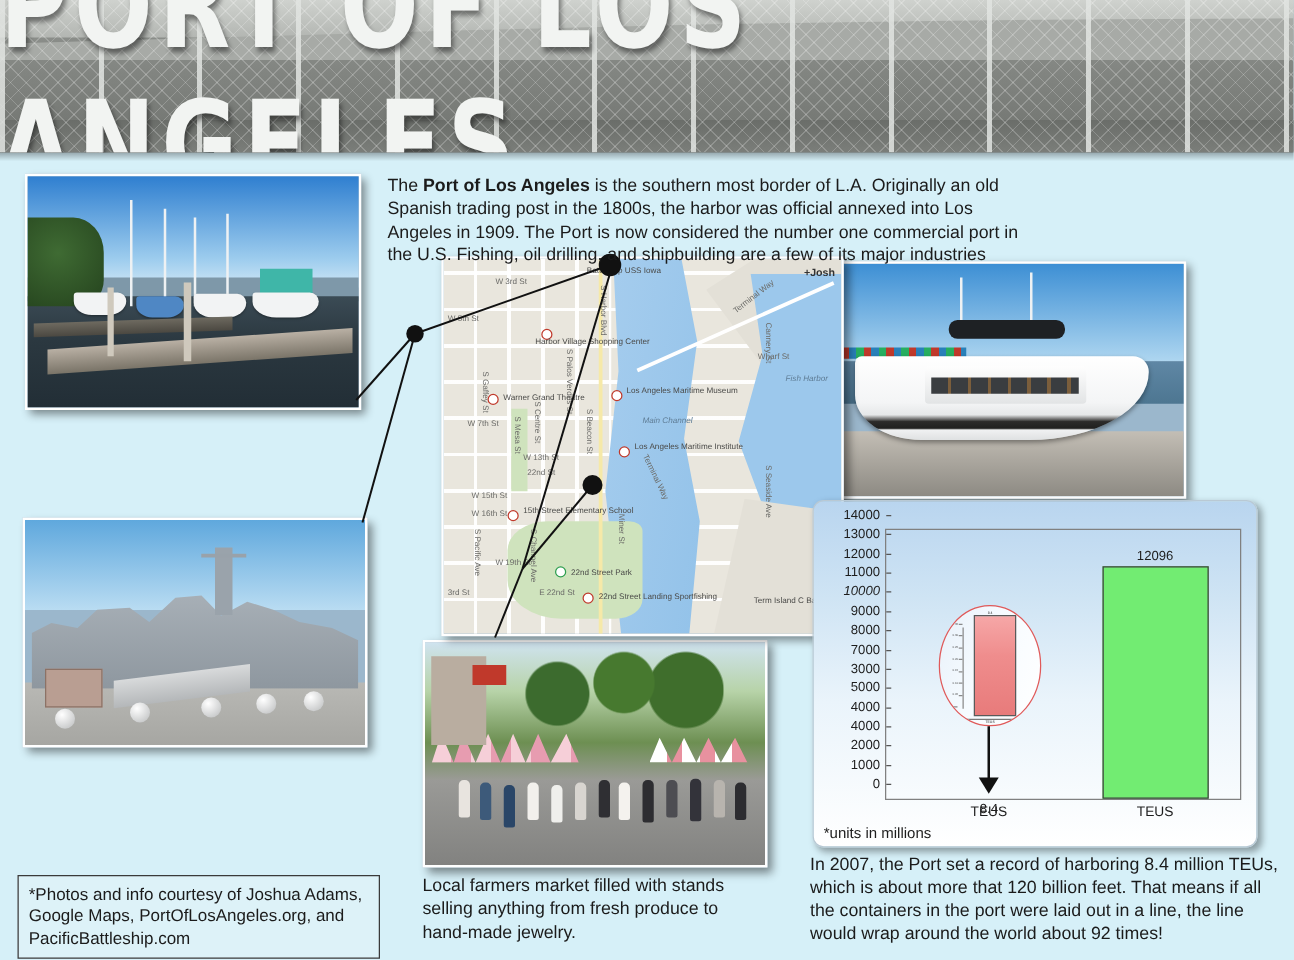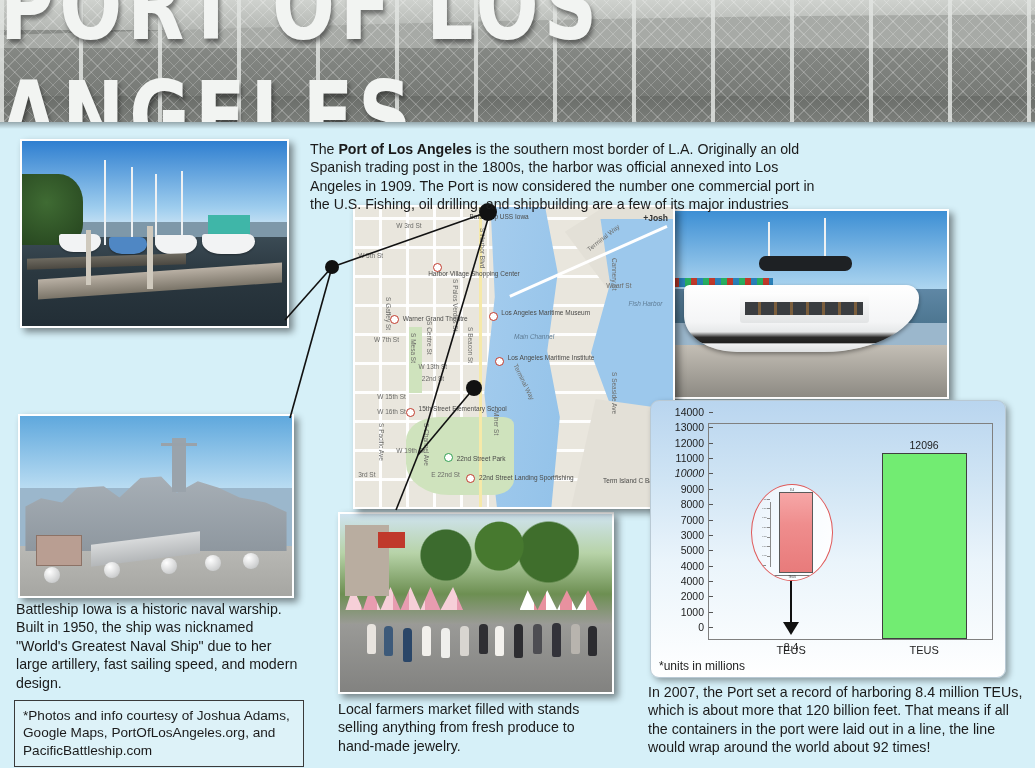--- a/index.html
+++ b/index.html
@@ -349,21 +349,20 @@
     <line x1="418" y1="455" x2="490" y2="212" stroke="#111" stroke-width="1.6"></line>
     <line x1="418" y1="455" x2="474" y2="388" stroke="#111" stroke-width="1.6"></line>
     <line x1="418" y1="455" x2="396" y2="510" stroke="#111" stroke-width="1.6"></line>
     <circle cx="488" cy="212" r="9" fill="#111"></circle>
     <circle cx="332" cy="267" r="7" fill="#111"></circle>
     <circle cx="474" cy="388" r="8" fill="#111"></circle>
   </svg>
 
   <div class="para" id="intro-text"><span>The </span><b>Port of Los Angeles</b><span> is the southern most border of L.A. Originally an old Spanish trading post in the 1800s, the harbor was official annexed into Los Angeles in 1909. The Port is now considered the number one commercial port in the U.S. Fishing, oil drilling, and shipbuilding are a few of its major industries</span></div>
 
-  <div class="para" id="cap-battleship">Battleship Iowa is a historic naval warship. Built in 1950, the ship was nicknamed "World's Greatest Naval Ship" due to her large artillery, fast sailing speed, and modern design.</div>
   <div class="para" id="cap-market">Local farmers market filled with stands selling anything from fresh produce to hand-made jewelry.</div>
   <div class="para" id="cap-chart">In 2007, the Port set a record of harboring 8.4 million TEUs, which is about more that 120 billion feet. That means if all the containers in the port were laid out in a line, the line would wrap around the world about 92 times!</div>
 
   <div id="credits">*Photos and info courtesy of Joshua Adams, Google Maps, PortOfLosAngeles.org, and PacificBattleship.com</div>
 
   <div id="chart-panel">
     <div id="plot-frame">
       <div id="yticks">
           <div class="ytick" style="bottom: 0%;">0</div>
           <div class="ytick" style="bottom: 7.14286%;">1000</div>

